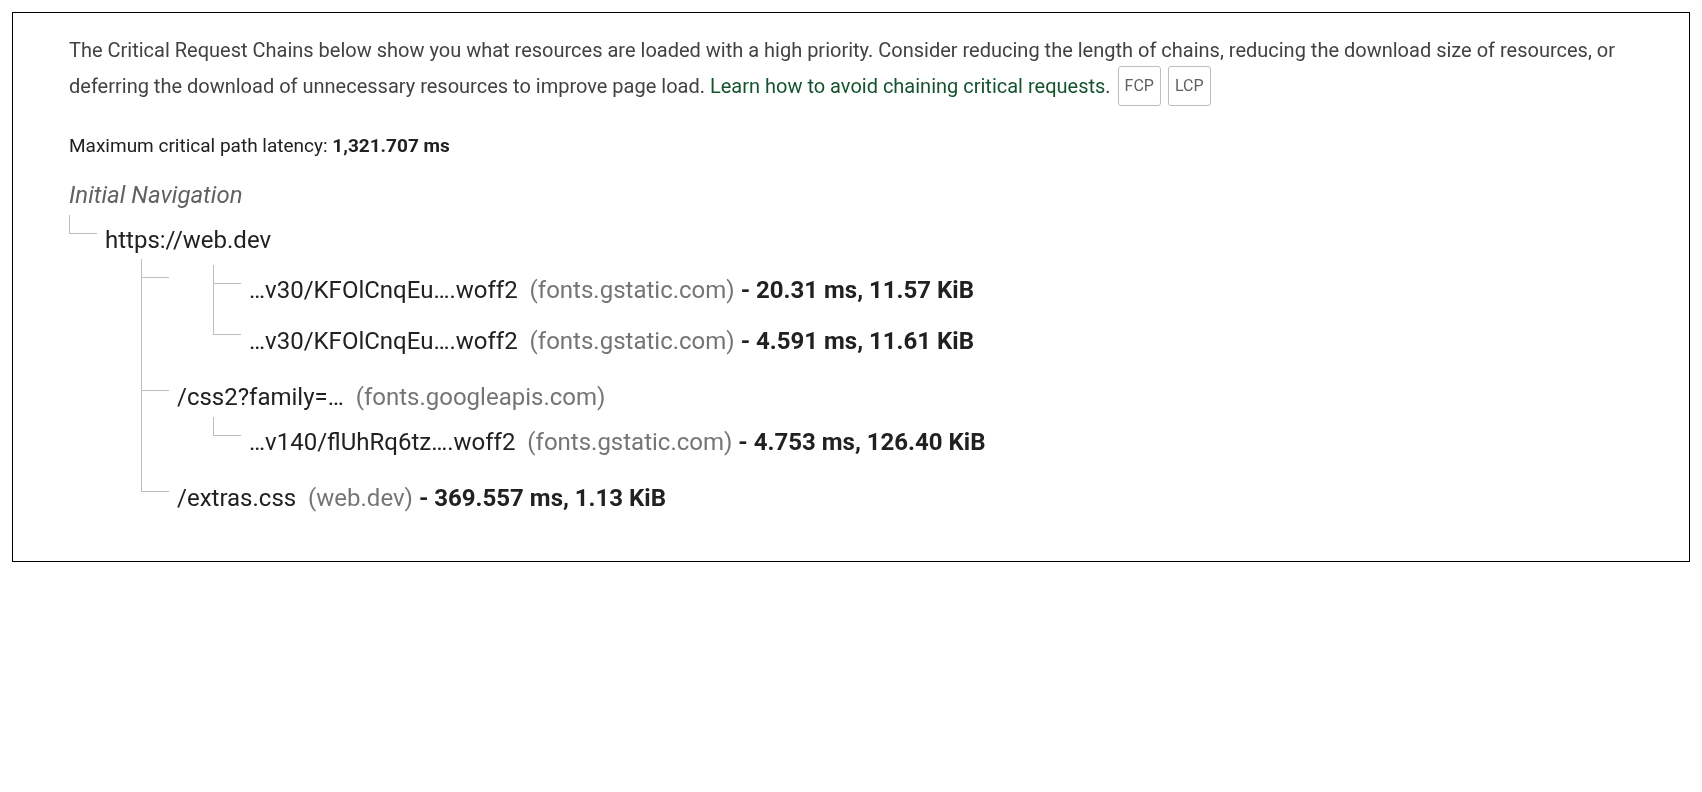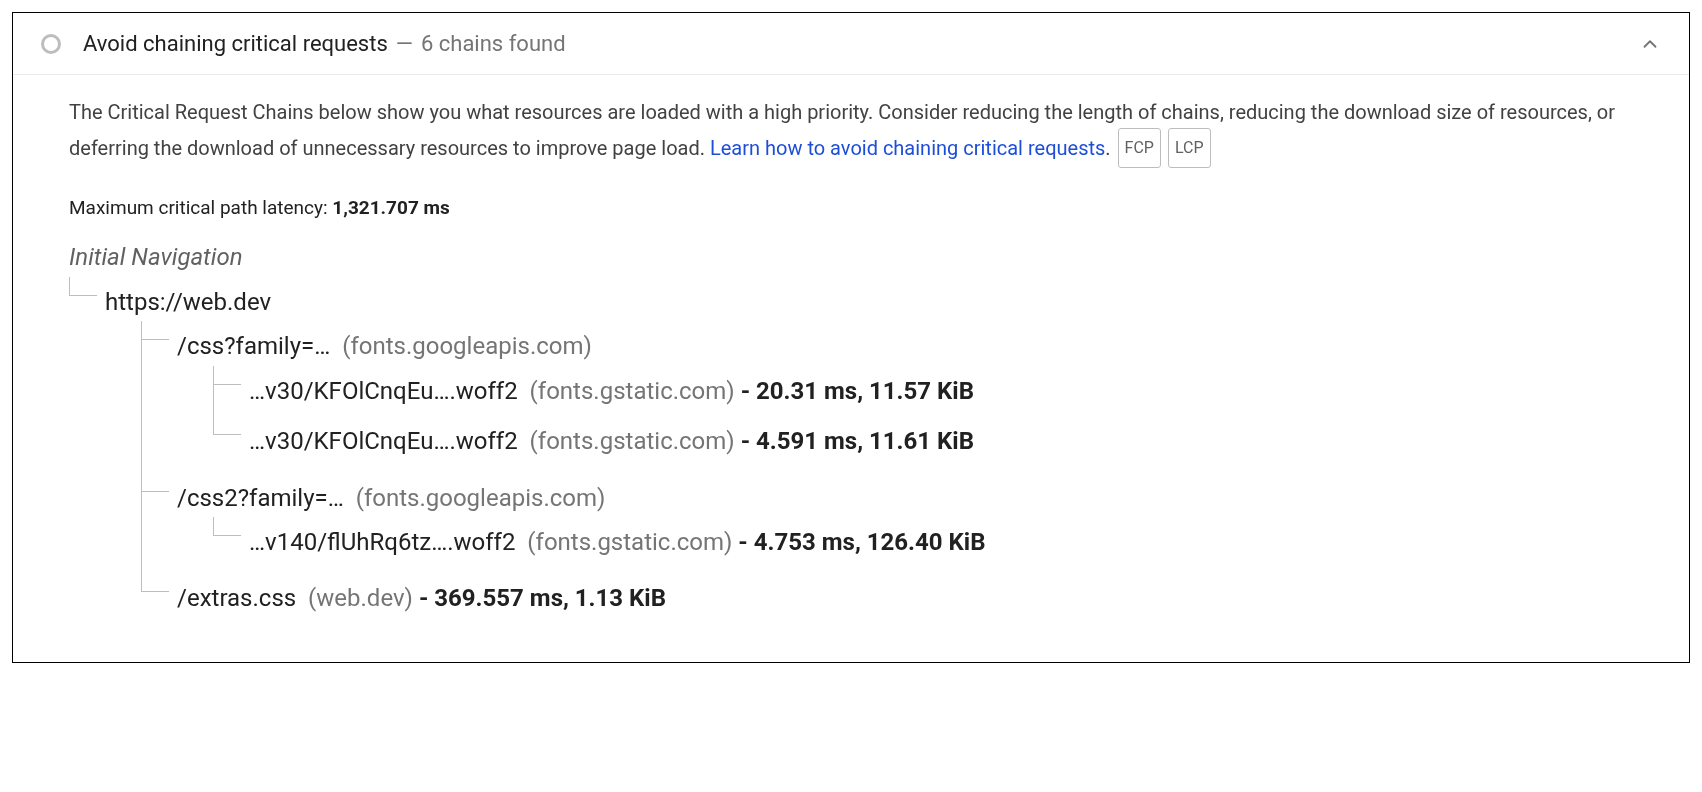--- a/index.html
+++ b/index.html
@@ -52,21 +52,21 @@
   .audit-body {
     padding: 22px 56px 32px 56px;
   }
   .description {
     font-size: 20px;
     line-height: 1.55;
     color: #424242;
     margin: 0 0 12px 0;
   }
   .description a {
-    color: #1d4ed8;
+    color: #14532d;
     text-decoration: none;
   }
   .badge {
     display: inline-block;
     border: 1px solid #bdbdbd;
     border-radius: 3px;
     padding: 8px 6px;
     font-size: 16px;
     color: #616161;
     margin-left: 2px;
@@ -131,49 +131,38 @@
 
   .node-path { color: #212121; }
   .node-origin { color: #757575; }
   .node-stats { font-weight: 700; color: #212121; }
 </style>
 </head>
 <body>
 
 <div class="audit-card">
 
-  <div class="audit-header">
-    <span class="status-circle"></span>
-    <span class="audit-title">Avoid chaining critical requests</span>
-    <span class="audit-sep">—</span>
-    <span class="audit-summary">6 chains found</span>
-    <span class="chevron">
-      <svg width="22" height="22" viewBox="0 0 24 24" fill="none" stroke="#757575" stroke-width="2" stroke-linecap="round" stroke-linejoin="round">
-          <polyline points="6 15 12 9 18 15"></polyline>
-        </svg>
-    </span>
-  </div>
 
   <div class="audit-body">
 
     <p class="description">
       <span>The Critical Request Chains below show you what resources are loaded with a high priority. Consider reducing the length of chains, reducing the download size of resources, or deferring the download of unnecessary resources to improve page load. </span><a href="#">Learn how to avoid chaining critical requests</a><span>.</span>
       <span class="badge">FCP</span>
       <span class="badge">LCP</span>
     </p>
 
     <div class="latency-line">
       <span>Maximum critical path latency: </span><b>1,321.707 ms</b>
     </div>
 
     <div class="tree-root">
       <div class="initial-nav">Initial Navigation</div>
       <ul class="tree" id="tree-root">
           <li><span><span class="node-path">https://web.dev</span></span><ul class="tree">
-              <li><span><span class="node-path">/css?family=…</span>&nbsp;&nbsp;<span class="node-origin">(fonts.googleapis.com)</span></span><ul class="tree">
+              <li><ul class="tree">
                   <li><span><span class="node-path">…v30/KFOlCnqEu….woff2</span>&nbsp;&nbsp;<span class="node-origin">(fonts.gstatic.com)</span> <span class="node-stats">- 20.31 ms, 11.57 KiB</span></span></li>
                   <li><span><span class="node-path">…v30/KFOlCnqEu….woff2</span>&nbsp;&nbsp;<span class="node-origin">(fonts.gstatic.com)</span> <span class="node-stats">- 4.591 ms, 11.61 KiB</span></span></li>
                 </ul></li>
               <li><span><span class="node-path">/css2?family=…</span>&nbsp;&nbsp;<span class="node-origin">(fonts.googleapis.com)</span></span><ul class="tree">
                   <li><span><span class="node-path">…v140/flUhRq6tz….woff2</span>&nbsp;&nbsp;<span class="node-origin">(fonts.gstatic.com)</span> <span class="node-stats">- 4.753 ms, 126.40 KiB</span></span></li>
                 </ul></li>
               <li><span><span class="node-path">/extras.css</span>&nbsp;&nbsp;<span class="node-origin">(web.dev)</span> <span class="node-stats">- 369.557 ms, 1.13 KiB</span></span></li>
             </ul></li>
         </ul>
     </div>

